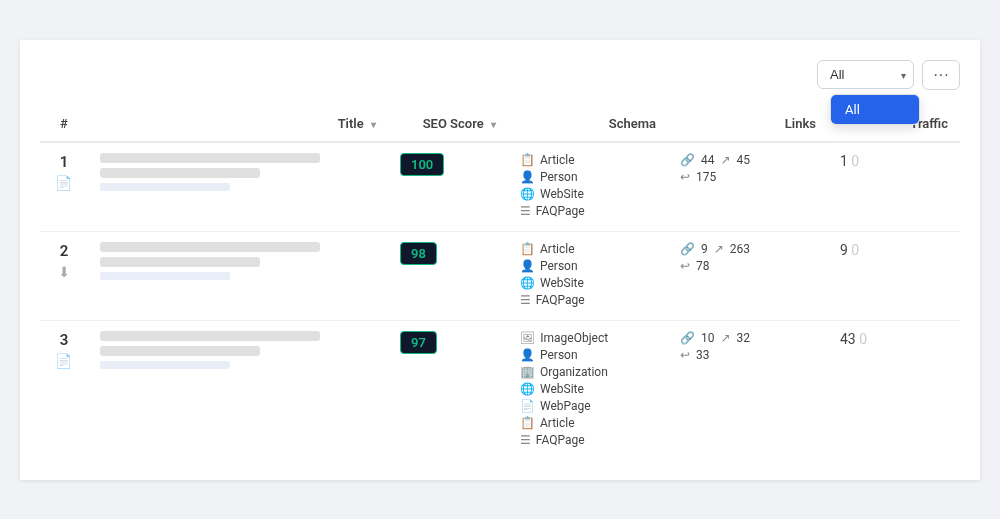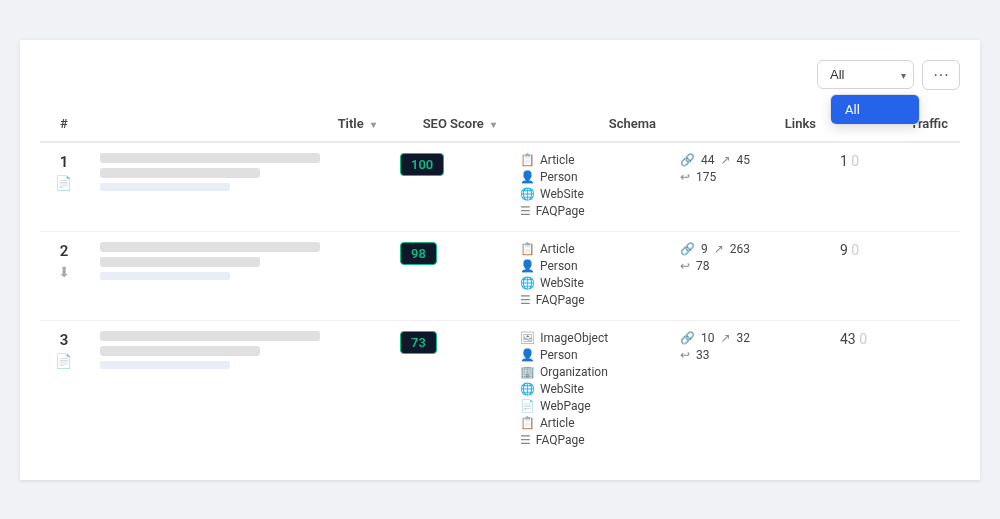--- a/index.html
+++ b/index.html
@@ -333,21 +333,21 @@
         <tr>
           <td class="col-num">
             <span class="row-num">3</span>
             <span class="row-icon">📄</span>
           </td>
           <td class="col-title">
     <span class="title-line1"></span>
     <span class="title-line2"></span>
     <span class="title-url"></span>
   </td>
-          <td class="col-seo"><span class="seo-badge">73</span></td>
+          <td class="col-seo"><span class="seo-badge">97</span></td>
           <td class="col-schema">
             <div class="schema-item">
               <span class="schema-icon">🖼</span>
               <span>ImageObject</span>
             </div>
             <div class="schema-item">
               <span class="schema-icon">👤</span>
               <span>Person</span>
             </div>
             <div class="schema-item">

